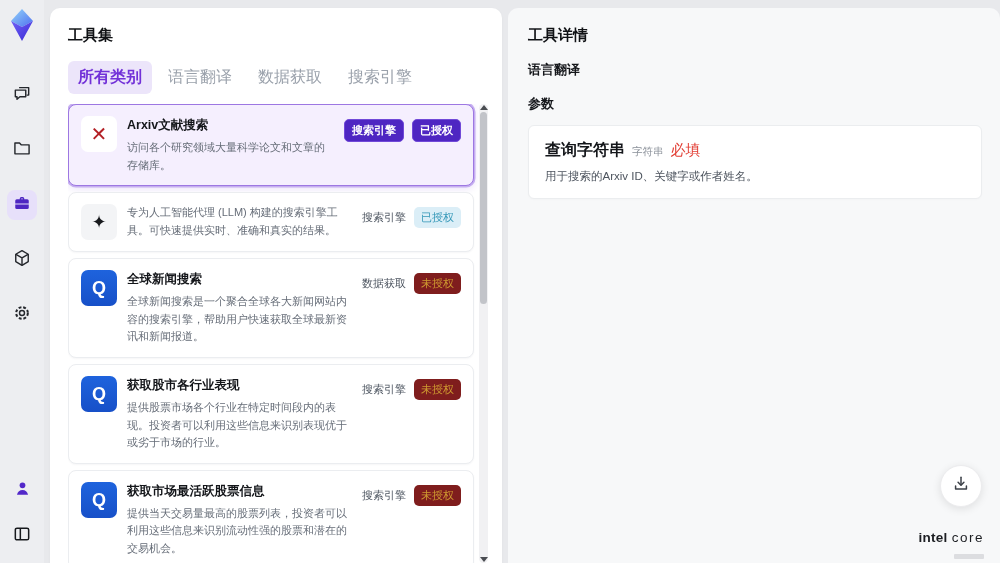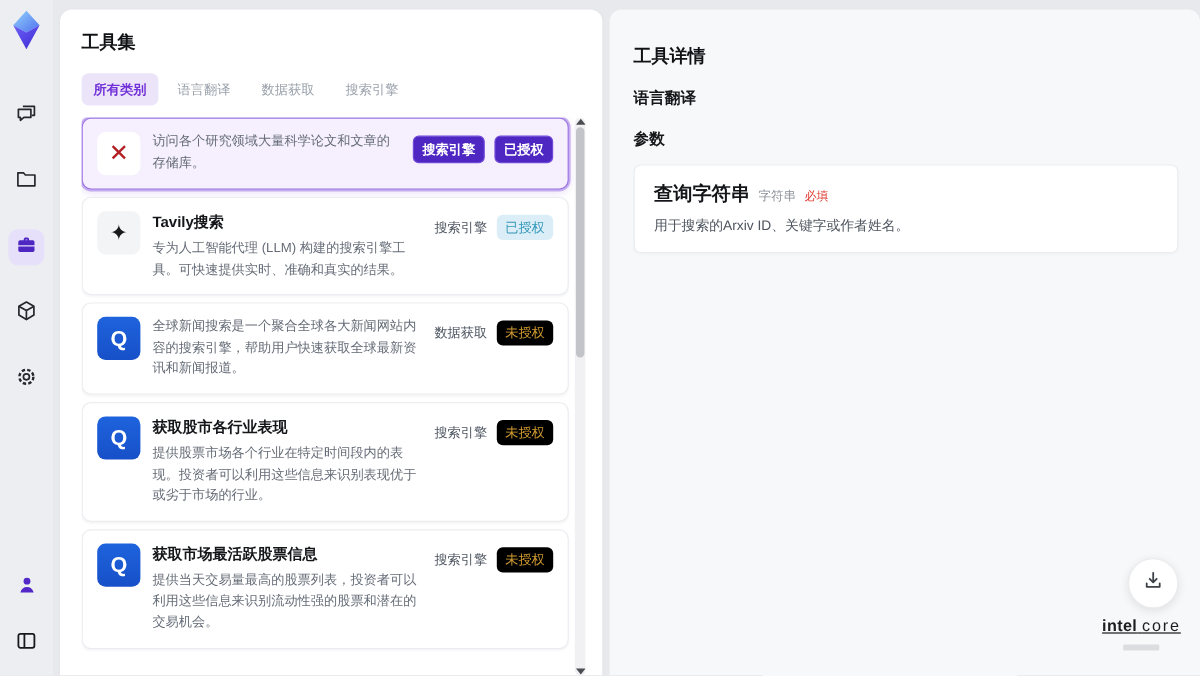--- a/index.html
+++ b/index.html
@@ -11,69 +11,69 @@
   .sidebar { width:44px; flex:none; background:#edeef1; display:flex; flex-direction:column; align-items:center; padding:8px 0 12px; }
   .logo { margin-bottom:34px; }
   .nav { display:flex; flex-direction:column; align-items:center; gap:25px; }
   .nav-btn { width:30px; height:30px; display:flex; align-items:center; justify-content:center; border-radius:8px; cursor:pointer; }
   .nav-btn.active { background:#e7e0fa; }
   .sidebar-bottom { margin-top:auto; display:flex; flex-direction:column; align-items:center; gap:16px; }
 
   
   .main { flex:1; display:flex; gap:6px; padding:8px 0 0 6px; min-width:0; }
   .panel-left { width:452px; flex:none; background:#ffffff; border-radius:10px 10px 0 0; padding:16px 14px 0 18px; display:flex; flex-direction:column; box-shadow:0 1px 3px rgba(0,0,0,.04); }
-  .panel-right { flex:1; background:#f7f8f9; border-radius:10px 10px 0 0; padding:28px 18px 0 20px; position:relative; min-width:0; }
+  .panel-right { flex:1; background:#f7f8f9; border-radius:10px 10px 0 0; padding:16px 18px 0 20px; position:relative; min-width:0; }
 
   .page-title { font-size:15px; font-weight:bold; color:#101215; margin:2px 0 16px; }
 
   
   .tabs { display:flex; align-items:center; gap:6px; margin-bottom:10px; }
-  .tab { font-size:11px; color:#9aa1ab; padding:6px 10px; border-radius:6px; cursor:pointer; white-space:nowrap; }
+  .tab { font-size:16px; color:#9aa1ab; padding:6px 10px; border-radius:6px; cursor:pointer; white-space:nowrap; }
   .tab.active { background:#ece5fa; color:#7231d8; font-weight:bold; }
 
   
   .tool-list { flex:1; position:relative; padding-right:14px; overflow:hidden; }
   .tool-card { display:flex; gap:10px; padding:11px 12px; background:#fff; border:1px solid #ebedf0; border-radius:8px; margin-bottom:6px; box-shadow:0 1px 2px rgba(20,24,40,.04); cursor:pointer; }
   .tool-card.selected { background:#f5effe; border:1px solid #9d77e2; box-shadow:0 0 0 1.5px #bironic; box-shadow:0 0 0 1.5px #c5aef0, 0 2px 8px rgba(110,58,216,.18); }
   .tool-icon { width:36px; height:36px; flex:none; border-radius:7px; background:#f3f4f6; display:flex; align-items:center; justify-content:center; overflow:hidden; }
   .tool-icon.white { background:#ffffff; }
   .tool-icon.blue { background:linear-gradient(180deg,#1e63dd,#1750c8); }
   .glyph-arxiv { color:#b32025; font-size:20px; font-weight:bold; line-height:1; }
   .glyph-star { color:#17191d; font-size:18px; line-height:1; }
   .glyph-q { color:#fff; font-size:18px; font-weight:bold; line-height:1; font-family:"Liberation Sans",sans-serif; }
   .tool-body { flex:1; min-width:0; }
   .tool-name { font-size:12.5px; font-weight:bold; color:#14161a; margin:1px 0 5px; }
   .tool-desc { font-size:11px; color:#666d78; line-height:1.6; }
   .tool-tags { flex:none; display:flex; gap:8px; align-items:flex-start; padding-top:3px; }
   .tag { font-size:11px; white-space:nowrap; border-radius:5px; padding:3px 7px; }
   .tag.plain { color:#4d5560; padding:3px 0; }
   .tag.solid { background:#4e26c2; border:1px solid #7149d8; color:#fff; font-weight:bold; }
   .tag.teal { background:#dbeef7; color:#3598b8; }
-  .tag.yellow { background:#000000; color:#cf9a30;font-family:Liberation Mono, monospace; }
+  .tag.yellow { background:#7f1d1d; color:#cf9a30;font-family:Liberation Mono, monospace; }
 
   
   .scroll-track { position:absolute; right:0; top:0; bottom:0; width:9px; background:#f1f1f3; border-radius:5px; }
   .scroll-thumb { position:absolute; top:8px; left:1px; width:7px; height:192px; background:#c2c4c9; border-radius:4px; cursor:pointer; }
   .scroll-arrow { position:absolute; left:1px; width:0; height:0; border-left:4px solid transparent; border-right:4px solid transparent; }
   .scroll-arrow.up { top:1px; border-bottom:5px solid #4a4d52; }
   .scroll-arrow.down { bottom:1px; border-top:5px solid #4a4d52; }
 
   
   .section-h { font-size:13px; font-weight:bold; color:#15171b; margin:16px 0 12px; }
   .detail-box { background:#fff; border:1px solid #ebedef; border-radius:6px; padding:14px 16px; box-shadow:0 1px 2px rgba(0,0,0,.02); }
   .intro-text { font-size:12px; color:#3c434c; line-height:1.7; }
   .param-head { display:flex; align-items:baseline; gap:7px; margin-bottom:8px; }
   .param-name { font-size:16px; font-weight:bold; color:#14161a; }
   .param-type { font-size:10.5px; color:#8a9099; }
-  .param-req { font-size:10px; color:#e23c32; }
+  .param-req { font-size:15px; color:#e23c32; }
   .param-desc { font-size:11.5px; color:#4d545e; }
 
   
   .fab { position:absolute; right:18px; bottom:56px; width:42px; height:42px; border-radius:50%; background:#fff; border:1px solid #ececee; box-shadow:0 2px 8px rgba(0,0,0,.10); display:flex; align-items:center; justify-content:center; cursor:pointer; }
-  .brand { position:absolute; right:16px; bottom:16px; text-align:center; line-height:1.1;text-decoration:underline; }
+  .brand { position:absolute; right:16px; bottom:0; text-align:right; line-height:1.1; }
   .brand-line { font-size:13.5px; color:#1c1e22; letter-spacing:.3px; }
   .brand-intel { font-weight:bold; }
   .brand-core { font-weight:400; letter-spacing:1.5px; }
   .brand-sub { display:inline-block; margin-top:3px; width:30px; height:5px; background:#dcdde0; border-radius:1px; }
 </style>
 </head>
 <body>
 
 <div class="app">
 
@@ -167,47 +167,48 @@
         <div class="tab">搜索引擎</div>
       </div>
 
       <div class="tool-list">
 
         <div class="tool-card selected">
           <div class="tool-icon white">
             <span class="glyph-arxiv">✕</span>
           </div>
           <div class="tool-body">
+            <div class="tool-name">Arxiv文献搜索</div>
             <div class="tool-desc">访问各个研究领域大量科学论文和文章的存储库。</div>
           </div>
           <div class="tool-tags">
             <span class="tag solid">搜索引擎</span>
             <span class="tag solid">已授权</span>
           </div>
         </div>
 
         <div class="tool-card">
           <div class="tool-icon">
             <span class="glyph-star">✦</span>
           </div>
           <div class="tool-body">
-            <div class="tool-name">Tavily搜索</div>
             <div class="tool-desc">专为人工智能代理 (LLM) 构建的搜索引擎工具。可快速提供实时、准确和真实的结果。</div>
           </div>
           <div class="tool-tags">
             <span class="tag plain">搜索引擎</span>
             <span class="tag teal">已授权</span>
           </div>
         </div>
 
         <div class="tool-card">
           <div class="tool-icon blue">
             <span class="glyph-q">Q</span>
           </div>
           <div class="tool-body">
+            <div class="tool-name">全球新闻搜索</div>
             <div class="tool-desc">全球新闻搜索是一个聚合全球各大新闻网站内容的搜索引擎，帮助用户快速获取全球最新资讯和新闻报道。</div>
           </div>
           <div class="tool-tags">
             <span class="tag plain">数据获取</span>
             <span class="tag yellow">未授权</span>
           </div>
         </div>
 
         <div class="tool-card">
           <div class="tool-icon blue">

